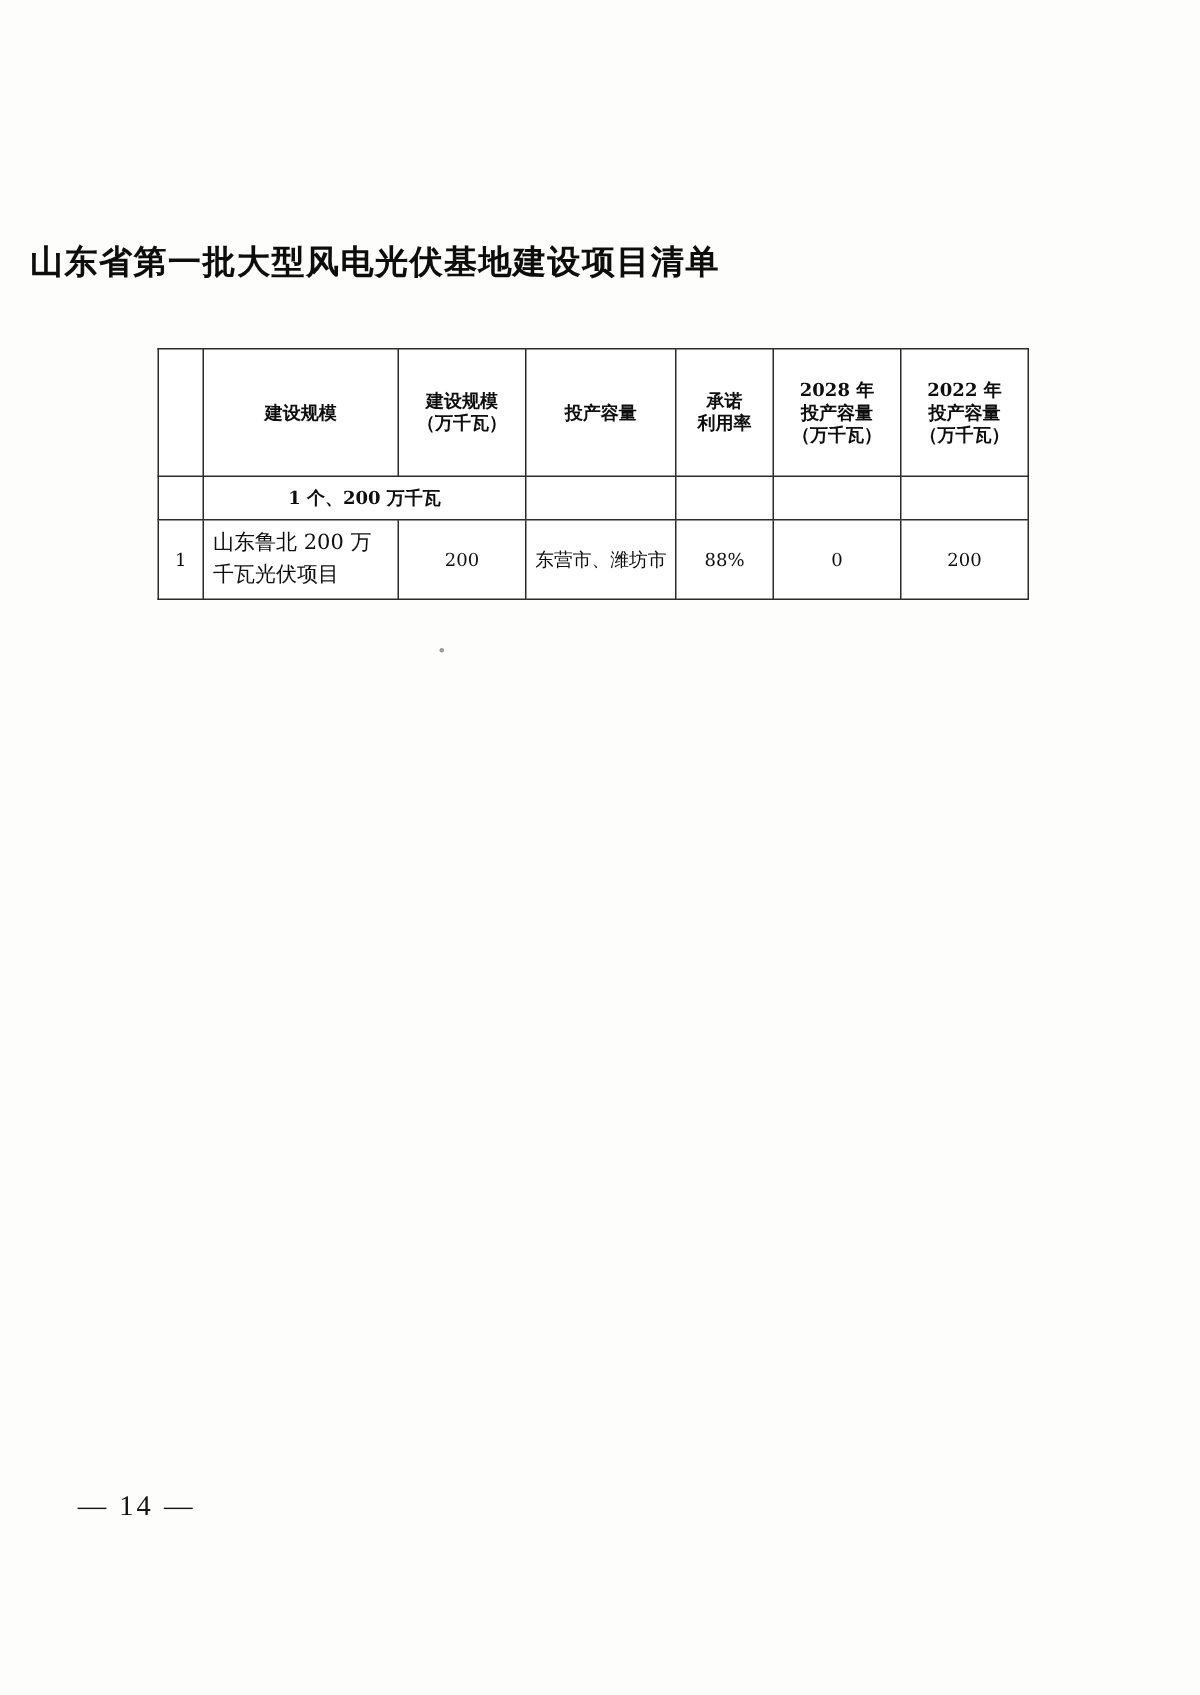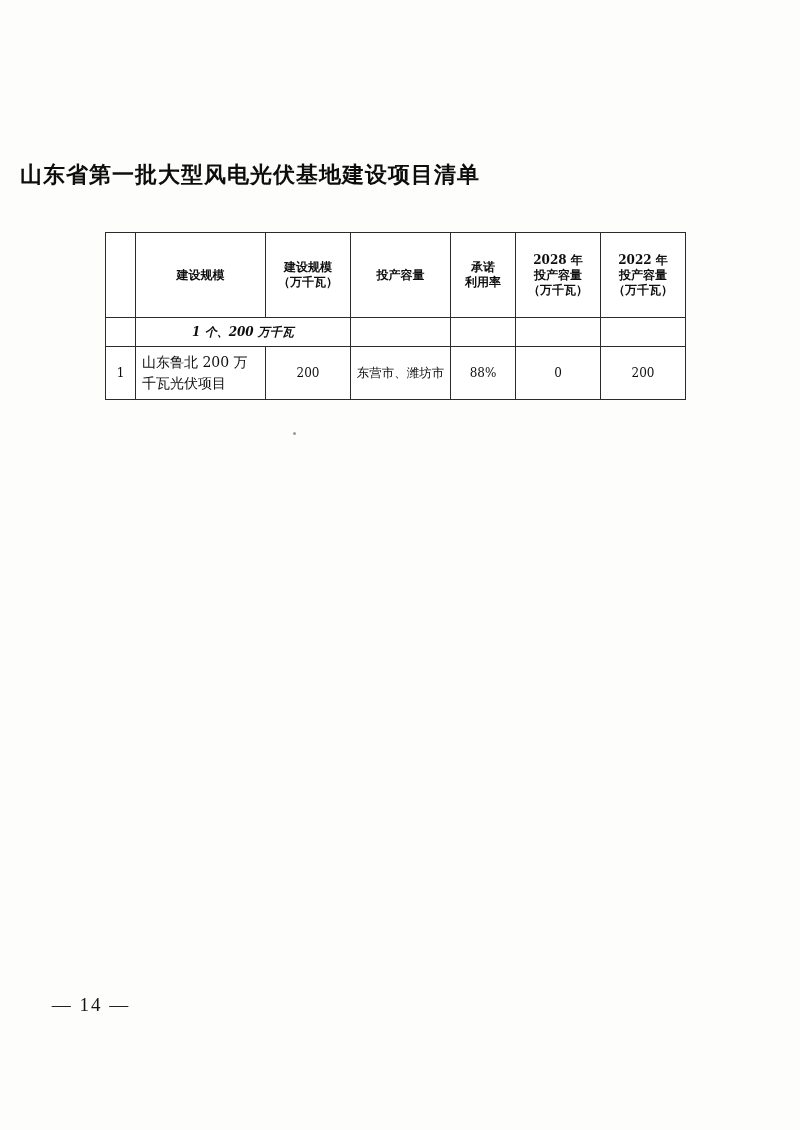--- a/index.html
+++ b/index.html
@@ -85,21 +85,20 @@
     letter-spacing: 2px;
     font-size: 13px;
   }
 
   .subtotal-row td {
     height: 24px;
     font-weight: bold;
     text-align: left;
     padding-left: 8px;
     font-size: 13px;
-    font-style: italic;
   }
   .subtotal-row td.blank { border-left: 1px solid #2b2b2b; }
 
   .data-row td {
     height: 46px;
   }
   .data-row td.name {
     text-align: left;
     padding: 3px 6px;
     line-height: 1.5;

